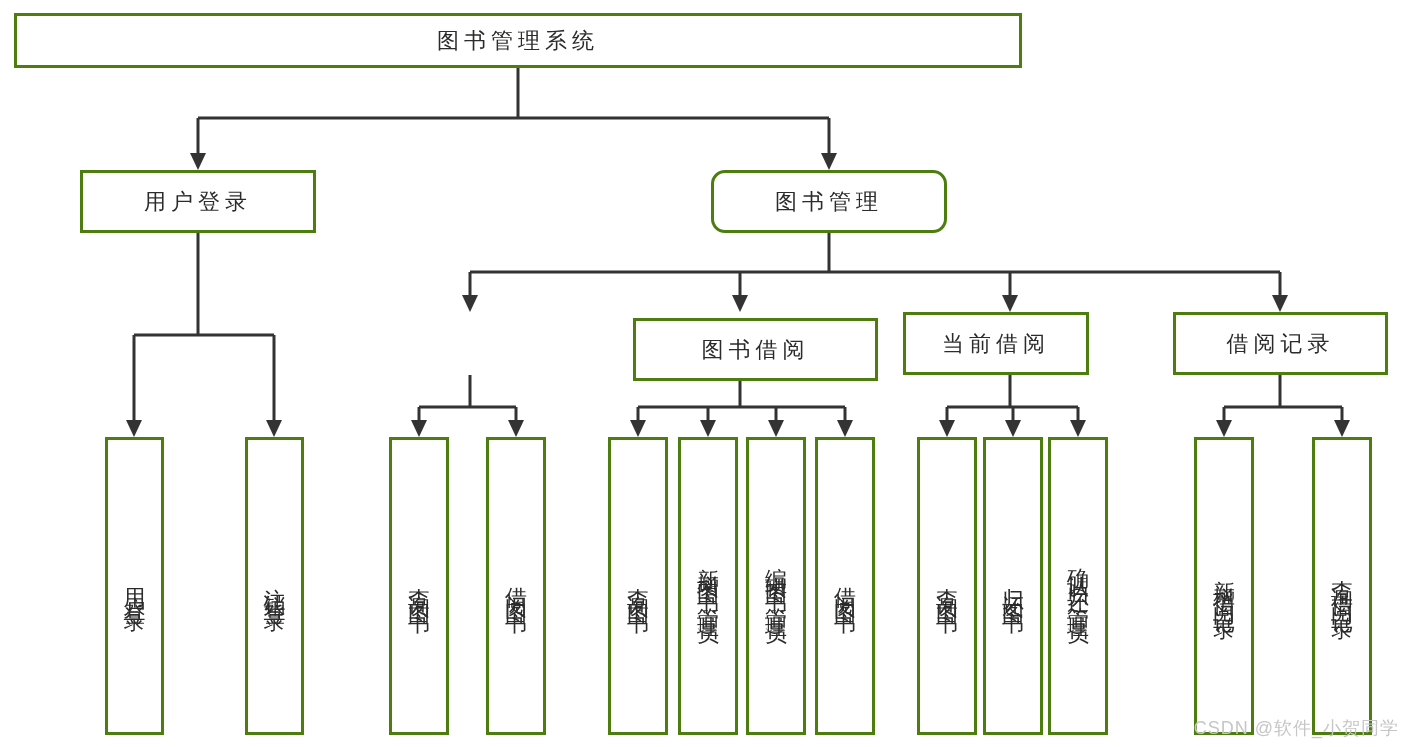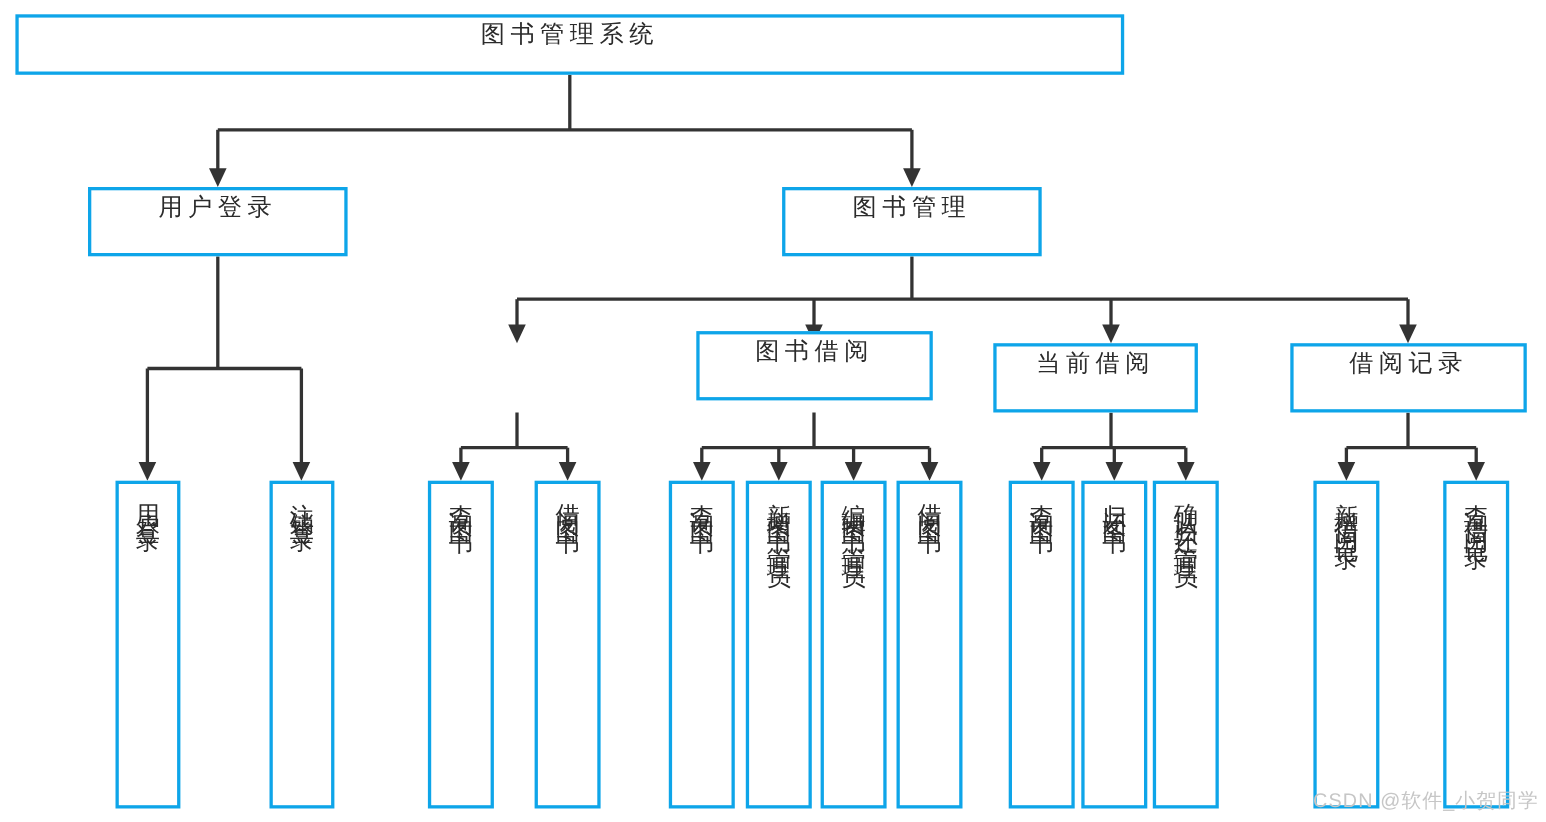--- a/index.html
+++ b/index.html
@@ -19,23 +19,24 @@
     position: absolute;
     left: 0;
     top: 0;
     width: 1405px;
     height: 747px;
     pointer-events: none;
   }
   .box {
     position: absolute;
     box-sizing: border-box;
-    border: 3px solid #0ea5e9;
+    border: 3px solid #4d7c0f;
     background: #ffffff;
     display: flex;
+    align-items: center;
     justify-content: center;
     color: #2b2b2b;
   }
   .box.h span {
     font-size: 22px;
     letter-spacing: 5px;
     white-space: nowrap;
     color: #2b2b2b;
   }
   .box.v {
@@ -46,24 +47,24 @@
     text-orientation: mixed;
     font-size: 22px;
     letter-spacing: 8px;
     line-height: 1;
     color: #2b2b2b;
   }
   
   .n-root   { left: 14px;  top: 13px;  width: 1008px; height: 55px; }
   
   .n-l2a    { left: 80px;  top: 170px; width: 236px;  height: 63px; }
-  .n-l2b    { left: 711px; top: 170px; width: 236px;  height: 63px; }
+  .n-l2b    { left: 711px; top: 170px; width: 236px;  height: 63px; border-radius: 14px; }
   
   .n-l3a    { left: 363px; top: 312px; width: 215px;  height: 63px; }
-  .n-l3b    { left: 633px; top: 301px; width: 215px;  height: 63px; }
+  .n-l3b    { left: 633px; top: 318px; width: 245px;  height: 63px; }
   .n-l3c    { left: 903px; top: 312px; width: 186px;  height: 63px; }
   .n-l3d    { left: 1173px;top: 312px; width: 215px;  height: 63px; }
   
   .leaf     { top: 437px;  height: 298px; width: 60px; }
   .g1a { left: 105px; width: 59px; }
   .g1b { left: 245px; width: 59px; }
   .g2a { left: 389px; }
   .g2b { left: 486px; }
   .g3a { left: 608px; }
   .g3b { left: 678px; }

